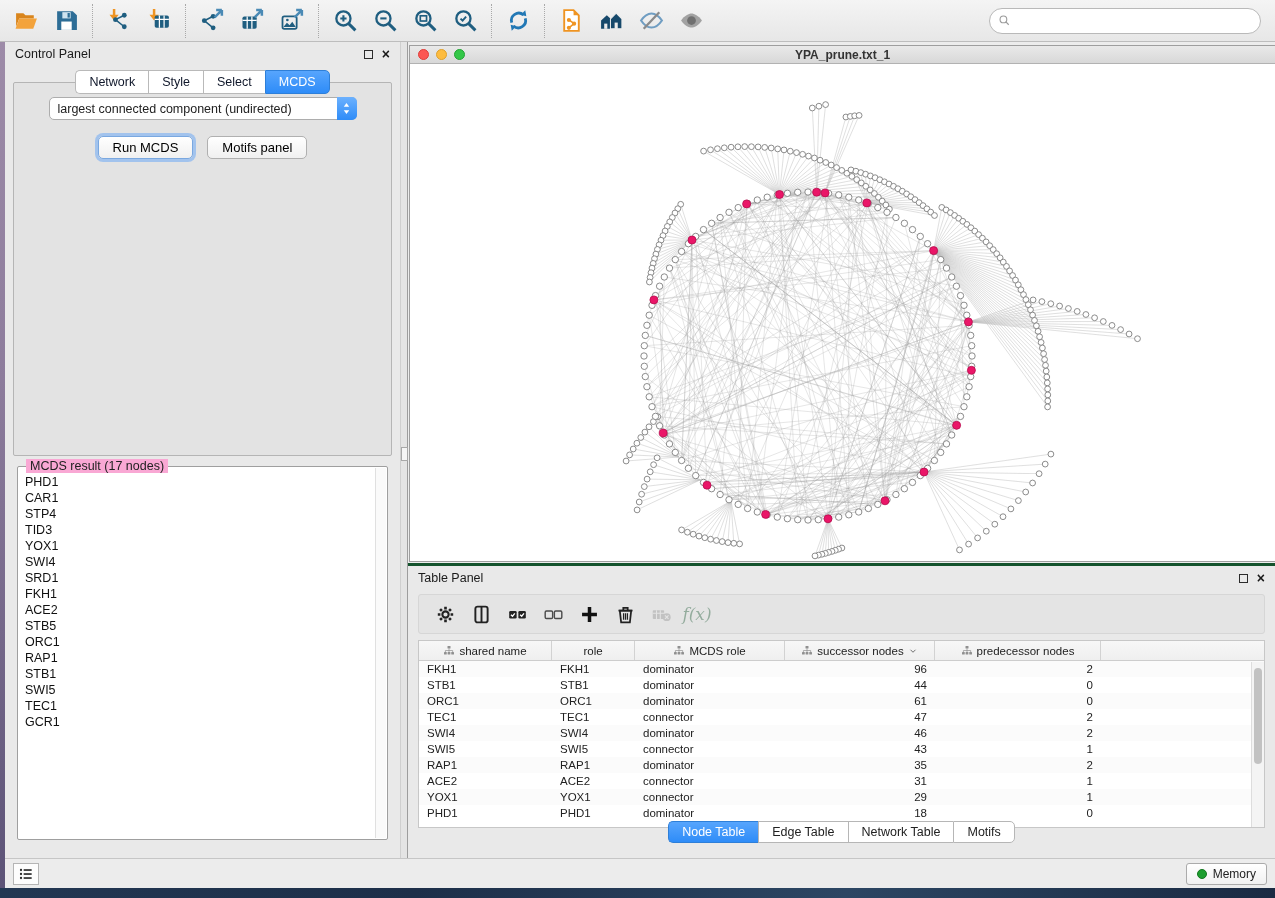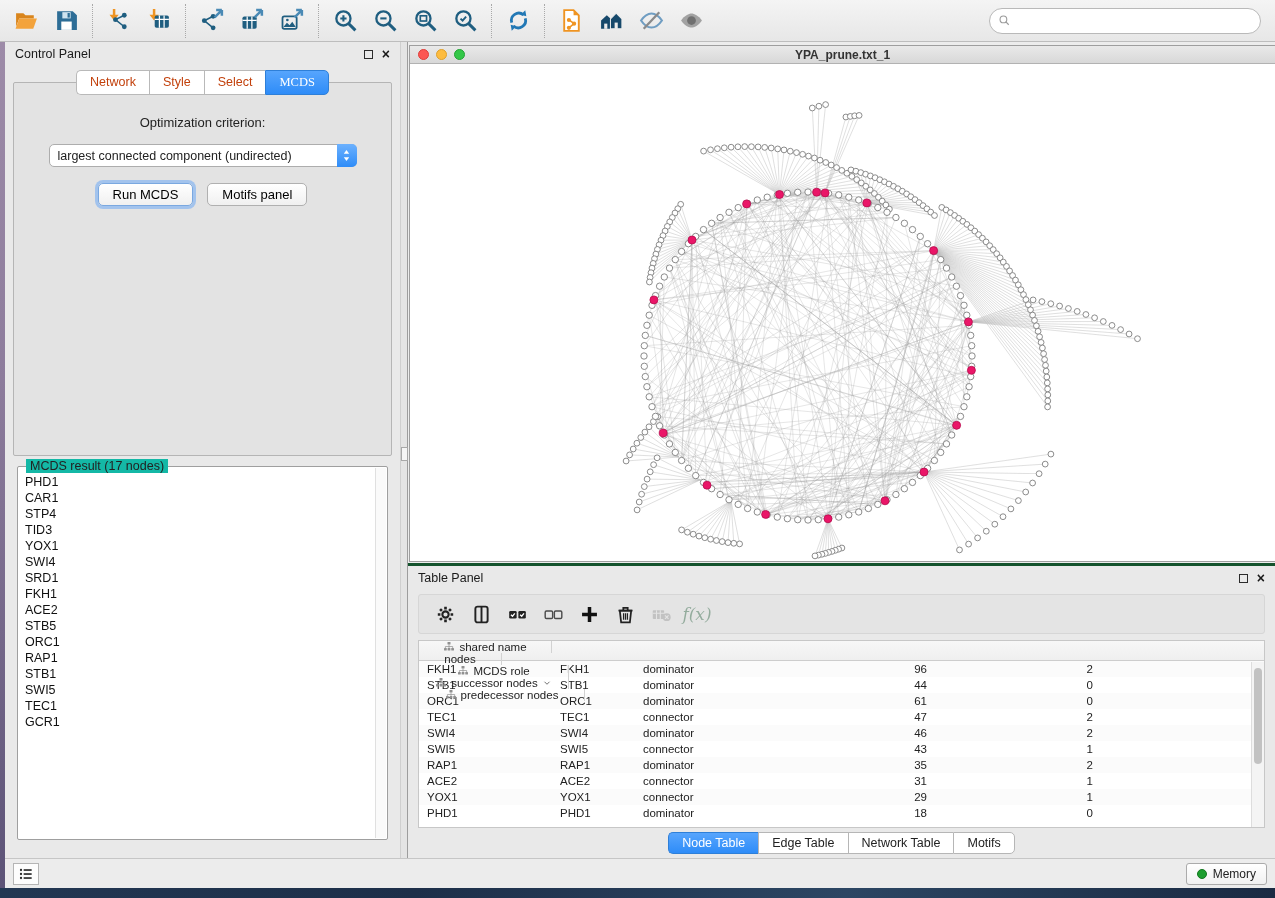--- a/index.html
+++ b/index.html
@@ -28,40 +28,40 @@
 
   
   .cpanel { position:absolute; left:0; top:0; width:395px; bottom:30px; background:#e9e9e9; }
   .panel-head { height:24px; display:flex; align-items:center; padding:0 10px; }
   .panel-title { font-size:12.5px; color:#1a1a1a; }
   .win-btns { margin-left:auto; display:flex; align-items:center; gap:9px; }
   .float-btn { width:9px; height:9px; border:1.5px solid #2b2b2b; display:inline-block; }
   .close-btn { font-weight:bold; font-size:14px; color:#1a1a1a; line-height:10px; }
   .cp-tabs { position:absolute; left:0; right:0; top:28px; display:flex; justify-content:center; z-index:2; }
   .cp-tab { padding:4px 13px; background:#fff; border:1px solid #b9b9b9; border-right:none;
-    font-size:12.5px; color:#c2410c; }
+    font-size:12.5px; color:#0f172a; }
   .cp-tab:first-child { border-radius:5px 0 0 5px; }
-  .cp-tab:last-child { border-radius:0 5px 5px 0; border-right:1px solid #b9b9b9;font-family:Liberation Serif, serif; }
+  .cp-tab:last-child { border-radius:0 5px 5px 0; border-right:1px solid #b9b9b9; }
   .cp-tab.active { background:linear-gradient(#57a5fd,#2e8cf8); color:#fff; border-color:#2e7fd8; }
   .cp-content { position:absolute; left:8px; right:8px; top:40px; height:374px;
     background:#e3e3e3; border:1px solid #b5b5b5; border-radius:2px; }
   .opt-label { text-align:center; margin-top:32px; font-size:13px; }
   .combo { margin:14px auto 0; width:308px; height:23px; background:#fff; border:1px solid #adadad;
     border-radius:5px; display:flex; align-items:center; position:relative; }
   .combo-text { flex:1; padding:0 8px; font-size:12.5px; white-space:nowrap; }
   .combo-step { width:20px; height:23px; margin:-1px; border-radius:0 5px 5px 0;
     background:linear-gradient(#6cb1fe,#2e8cf8); display:flex; align-items:center; justify-content:center; }
   .btn-row { display:flex; justify-content:center; gap:14px; margin-top:16px; }
   .mac-btn { background:linear-gradient(#ffffff,#f0f0f0); border:1px solid #b0b0b0; border-radius:5px;
     padding:3px 14px; font-size:13px; }
   .mac-btn.focus { box-shadow:0 0 0 3px rgba(110,170,245,.55); border-color:#7aa8e0; }
 
   .mcds-group { position:absolute; left:12px; right:12px; top:424px; bottom:18px;
     border:1px solid #9f9f9f; border-radius:2px; background:#fff; }
-  .mcds-legend { position:absolute; top:-8px; left:8px; background:#14b8a6; padding:0 4px; font-size:12.5px; }
+  .mcds-legend { position:absolute; top:-8px; left:8px; background:#f9a8d4; padding:0 4px; font-size:12.5px; }
   .mcds-list { position:absolute; inset:1px 12px 1px 1px; overflow:hidden; padding:6px 6px; }
   .mcds-item { font-size:12.5px; line-height:16px; color:#111; }
   .mcds-scroll { position:absolute; top:1px; bottom:1px; right:1px; width:11px; background:#fafafa; border-left:1px solid #e0e0e0; }
 
   
   .divider { position:absolute; left:395px; top:0; width:8px; bottom:30px; background:#e4e4e4; border-left:1px solid #cfcfcf; border-right:1px solid #9d9d9d; }
   .div-handle { position:absolute; left:0; width:7px; top:405px; height:14px; background:#f6f6f6; border:1px solid #a8a8a8; }
 
   
   .rightcol { position:absolute; left:403px; top:0; right:0; bottom:30px; }
@@ -79,32 +79,32 @@
   
   .tpanel { position:absolute; left:0; top:521px; right:0; height:295px; background:#e9e9e9; border-top:3px solid #14532d; }
   .tp-toolbar { position:absolute; left:10px; right:10px; top:28px; height:40px;
     background:#e4e4e4; border:1px solid #d6d6d6; border-radius:3px; display:flex; align-items:center; padding:0 8px; }
   .tp-btn { width:36px; height:32px; display:flex; align-items:center; justify-content:center; }
   .tp-btn svg { width:21px; height:21px; }
   .tp-btn.disabled { opacity:.38; }
   .fx { font-family:"DejaVu Serif", serif; font-style:italic; font-size:17px; color:#14532d; }
 
   .grid { position:absolute; left:10px; right:10px; top:74px; bottom:30px; background:#fff; border:1px solid #c7c7c7; }
-  .ghead { display:flex; height:20px; background:linear-gradient(#f7f7f7,#efefef); border-bottom:1px solid #cdcdcd;flex-direction:column; }
+  .ghead { display:flex; height:20px; background:linear-gradient(#f7f7f7,#efefef); border-bottom:1px solid #cdcdcd; }
   .gh-cell { display:flex; align-items:center; justify-content:center; gap:4px; border-right:1px solid #d2d2d2;
     font-size:11.5px; color:#222; position:relative; }
   .gh-cell svg { width:12px; height:12px; }
   .grow { display:flex; height:16px; }
   .grow:nth-child(odd) { background:#fbfbfb; }
   .gcell { font-size:11.5px; line-height:16px; padding:0 8px; white-space:nowrap; overflow:hidden; }
   .gcell.num { text-align:right; }
   .gscroll { position:absolute; top:21px; bottom:0; right:0; width:13px; background:#f4f4f4; border-left:1px solid #ddd; }
   .gthumb { position:absolute; left:2px; right:2px; top:6px; height:96px; background:#c2c2c2; border-radius:5px; }
 
-  .tp-tabs { position:absolute; left:0; right:0; bottom:4px; display:flex; justify-content:center; }
+  .tp-tabs { position:absolute; left:0; right:0; bottom:15px; display:flex; justify-content:center; }
   .tp-tab { padding:3px 13px; background:#fff; border:1px solid #b6b6b6; border-right:none; font-size:12.5px; }
   .tp-tab:first-child { border-radius:5px 0 0 5px; }
   .tp-tab:last-child { border-radius:0 5px 5px 0; border-right:1px solid #b6b6b6; }
   .tp-tab.active { background:linear-gradient(#57a5fd,#2e8cf8); color:#fff; border-color:#2e7fd8; }
 
   
   .statusbar { position:absolute; left:0; right:0; bottom:0; height:30px; background:#ececec;
     border-top:1px solid #c6c6c6; display:flex; align-items:center; padding:0 8px; }
   .sb-left-btn { width:26px; height:22px; background:#fdfdfd; border:1px solid #b5b5b5; display:flex; align-items:center; justify-content:center; }
   .sb-left-btn svg { width:16px; height:16px; }
@@ -289,21 +289,20 @@
         <span class="close-btn">×</span>
       </span>
     </div>
     <div class="cp-tabs" id="cp-tabs">
         <div class="cp-tab ">Network</div>
         <div class="cp-tab ">Style</div>
         <div class="cp-tab ">Select</div>
         <div class="cp-tab active">MCDS</div>
       </div>
     <div class="cp-content">
-      <div class="opt-label">Optimization criterion:</div>
       <div class="combo">
         <span class="combo-text">largest connected component (undirected)</span>
         <span class="combo-step">
           <svg viewBox="0 0 10 14" width="9" height="13">
               <path d="M5 1L8 5H2z" fill="#fff"></path>
               <path d="M5 13L2 9h6z" fill="#fff"></path>
             </svg>
         </span>
       </div>
       <div class="btn-row">
@@ -1221,21 +1220,21 @@
                   <rect x="9" y="2" width="6" height="5" rx="1"></rect>
                   <rect x="2" y="14" width="5.5" height="5" rx="1"></rect>
                   <rect x="9.2" y="14" width="5.5" height="5" rx="1"></rect>
                   <rect x="16.5" y="14" width="5.5" height="5" rx="1"></rect>
                   <path d="M12 7v4M4.8 14v-3h14.5v3M12 11v3" stroke="#909090" stroke-width="1.4" fill="none"></path>
                 </g>
               </svg>
               <span>shared name</span>
             </div>
             <div class="gh-cell" style="width:83px">
-              <span>nodes</span>
+              <span>role</span>
             </div>
             <div class="gh-cell" style="width:150px">
               <svg viewBox="0 0 24 24">
                 <g fill="#909090">
                   <rect x="9" y="2" width="6" height="5" rx="1"></rect>
                   <rect x="2" y="14" width="5.5" height="5" rx="1"></rect>
                   <rect x="9.2" y="14" width="5.5" height="5" rx="1"></rect>
                   <rect x="16.5" y="14" width="5.5" height="5" rx="1"></rect>
                   <path d="M12 7v4M4.8 14v-3h14.5v3M12 11v3" stroke="#909090" stroke-width="1.4" fill="none"></path>
                 </g>

